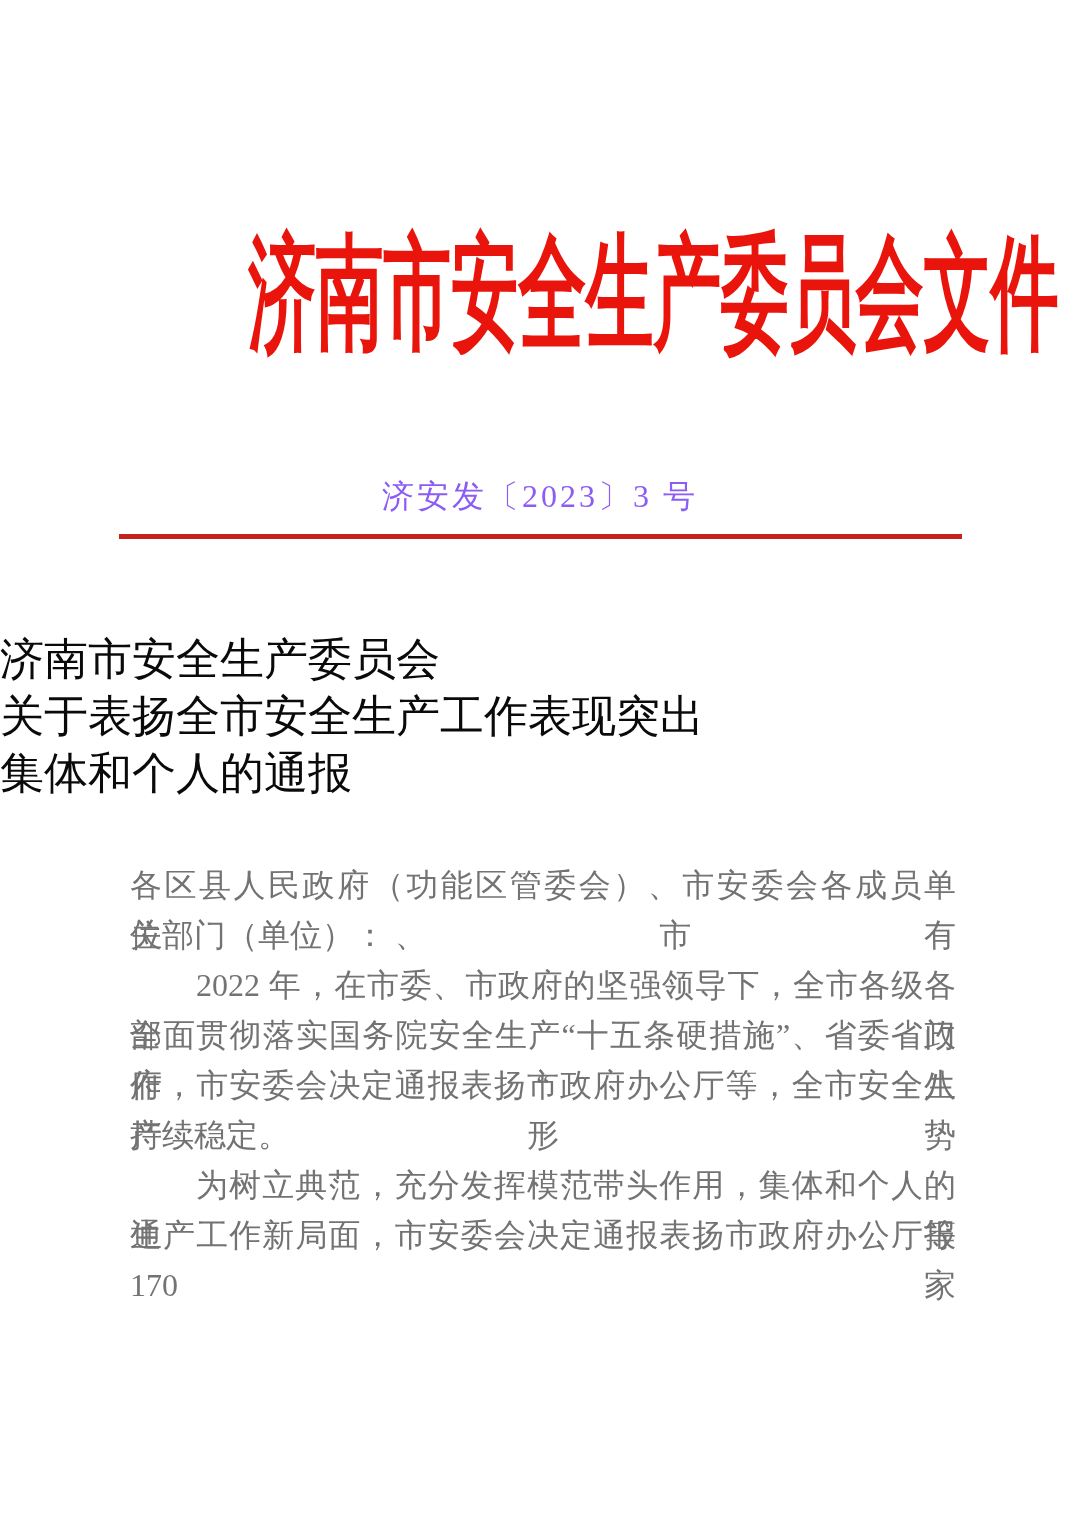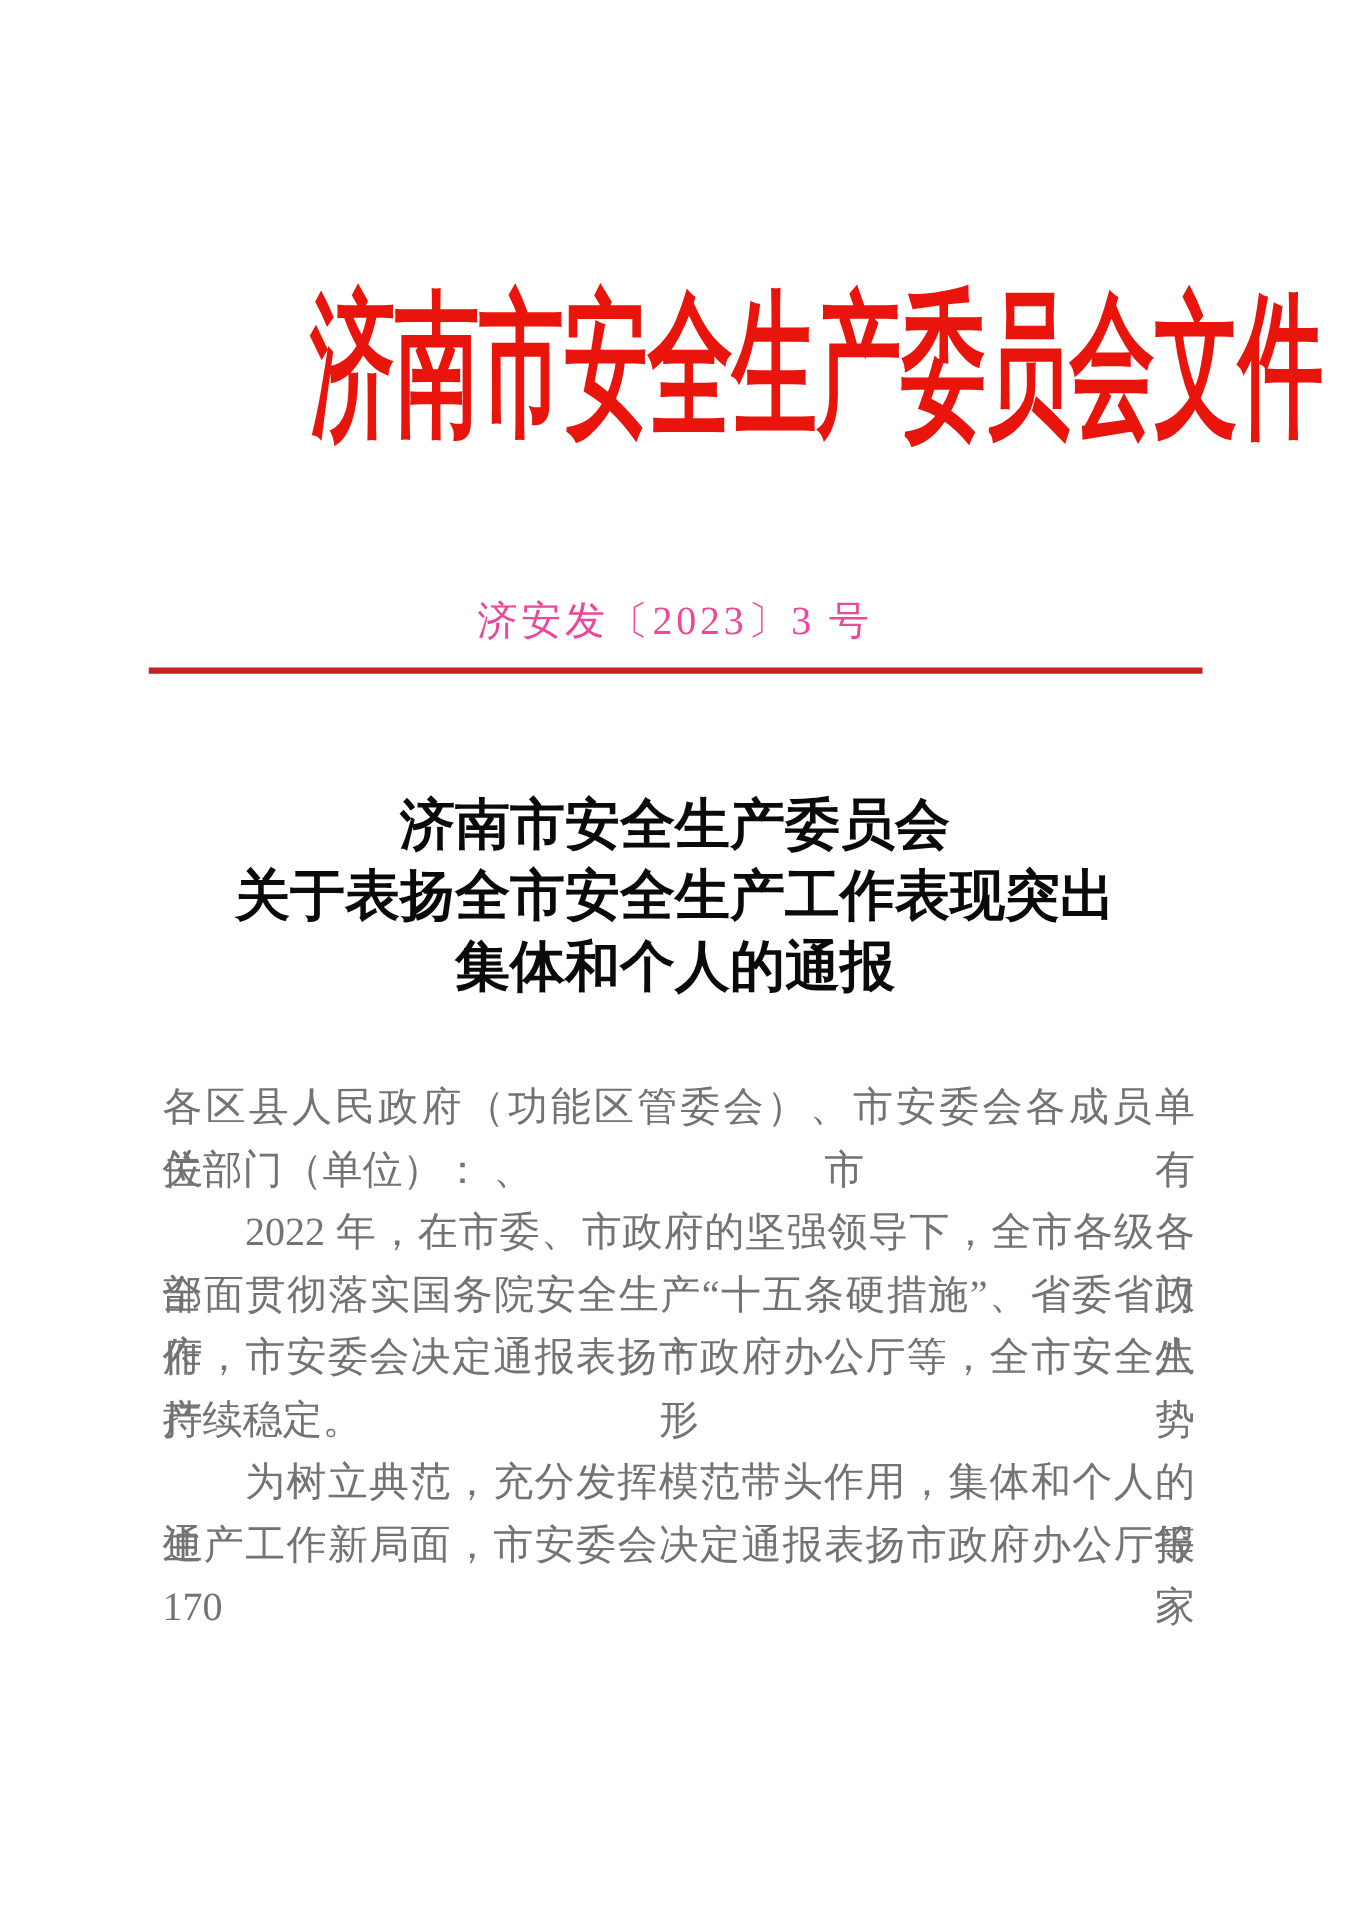--- a/index.html
+++ b/index.html
@@ -37,35 +37,34 @@
     transform-origin: 50% 50%;
   }
   
   .doc-number {
     margin-top: 120px;
     width: 1080px;
     text-align: center;
     font-size: 32px;
     line-height: 36px;
     letter-spacing: 3px;
-    color: #ec4899;
+    color: #8b5cf6;
   }
   
   .red-line {
     margin: 20px auto 0 auto;
     width: 843px;
     height: 5px;
     background: var(--divider-red);
   }
   
   .doc-title {
     margin-top: 92px;
     width: 1080px;
-    text-align: center;
-    font-weight: 700;
+    font-weight: 400;
     font-size: 44px;
     line-height: 57px;
     color: #0a0a0a;
   }
   
   .doc-body {
     margin: 58px 0 0 130px;
     width: 826px;
     font-size: 32px;
     color: #737373;

